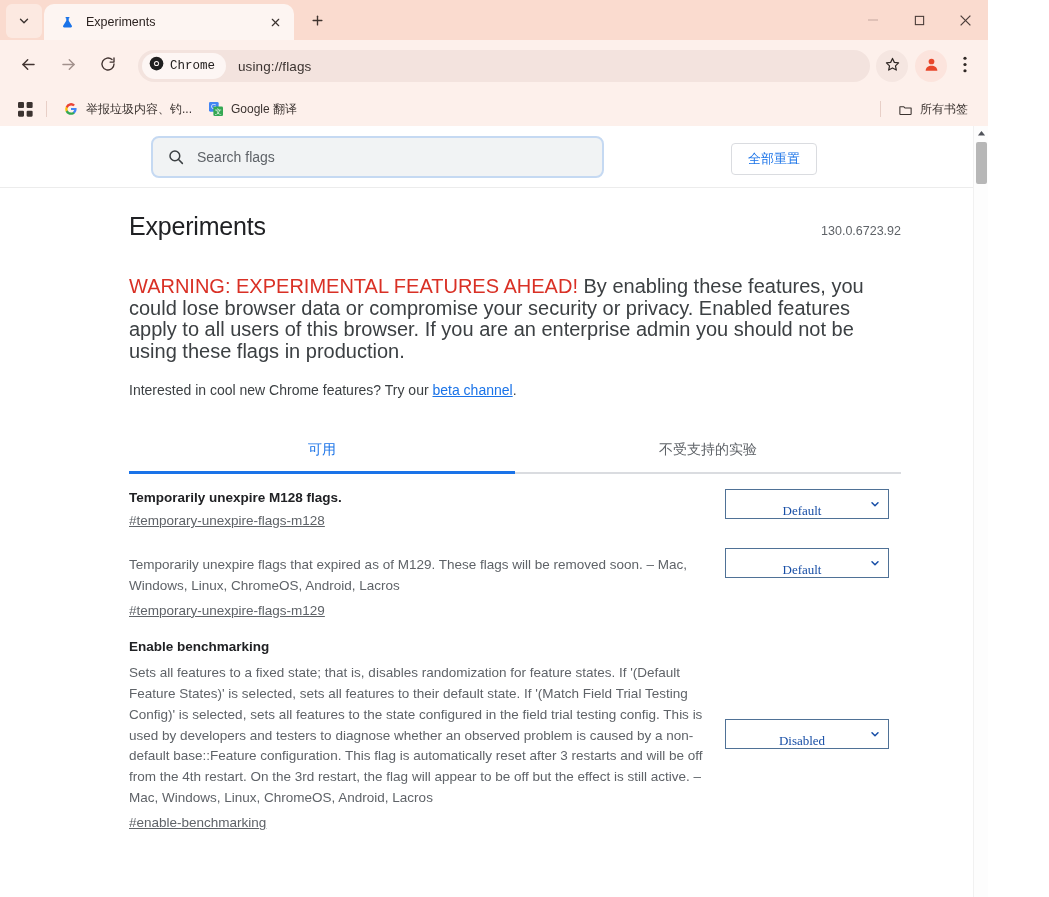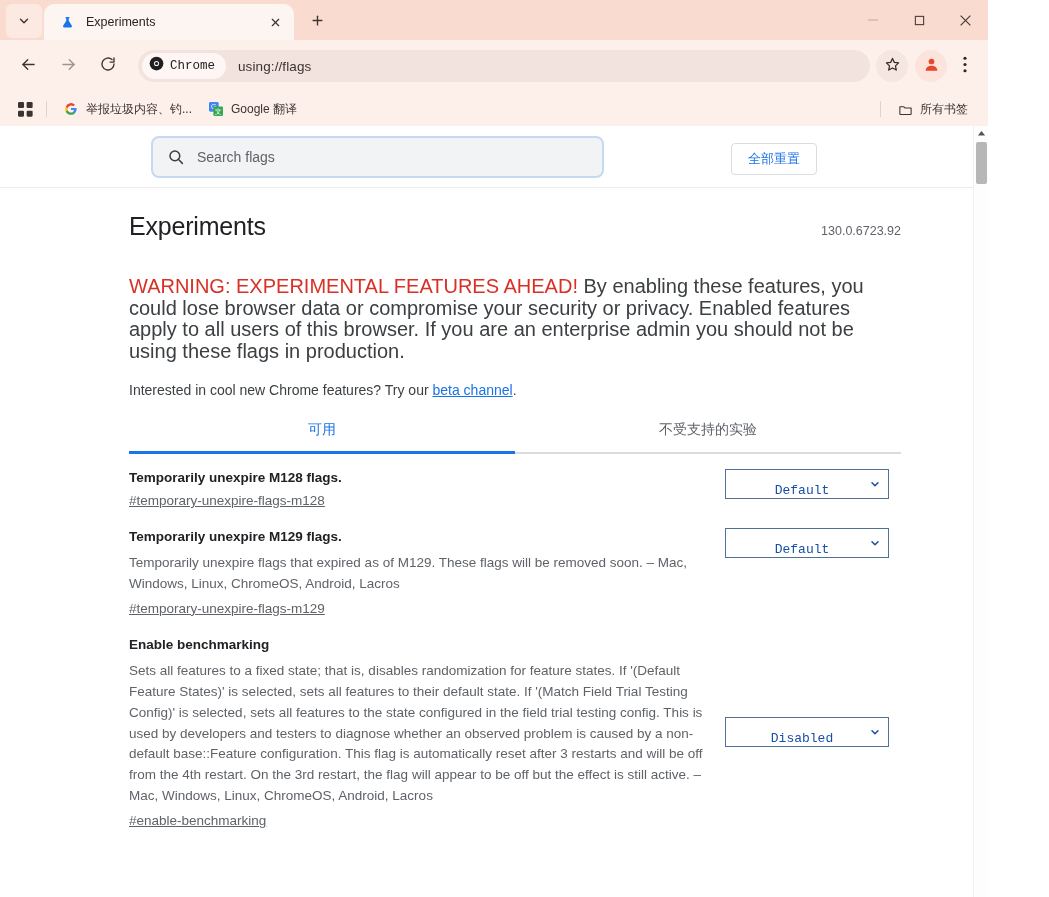--- a/index.html
+++ b/index.html
@@ -147,21 +147,21 @@
   .title-row { display: flex; align-items: baseline; justify-content: space-between; }
   .page-title { font-size: 25px; font-weight: 400; color: #202124; letter-spacing: -.2px; }
   .version { font-size: 12.5px; color: #5f6368; }
 
   .warning { margin-top: 35px; font-size: 20px; line-height: 21.5px; color: #3c4043; }
   .warning-strong { color: #d93025; }
   .beta-line { margin-top: 20px; font-size: 14px; color: #3c4043; }
   .beta-link { color: #1a73e8; text-decoration: underline; }
 
   .tabs {
-    margin-top: 15px; display: flex;
+    margin-top: 35px; display: flex;
     border-bottom: 2px solid #dadce0;
   }
   .tab-item {
     flex: 1; text-align: center; padding: 8px 0 13px;
     font-size: 14px; color: #5f6368; position: relative;
   }
   .tab-item.active { color: #1a73e8; }
   .tab-item.active::after {
     content: ""; position: absolute; left: 0; right: 0; bottom: -2px;
     height: 3px; background: #1a73e8;
@@ -177,21 +177,21 @@
   .flag-link {
     display: inline-block; margin-top: 6px;
     font-size: 13.5px; color: #5f6368; text-decoration: underline;
   }
   .flag-control { width: 164px; flex: 0 0 164px; display: flex; align-items: center; }
   .flag-select-wrap { position: relative; width: 164px; }
   .flag-select {
     appearance: none; -webkit-appearance: none;
     width: 164px; height: 30px;
     border: 1px solid #4f7196; background: #fff;
-    color: #174ea6; font-size: 13px; font-family: Liberation Mono, monospace;
+    color: #174ea6; font-size: 13px; font-family: Liberation Serif, serif;
     text-align: center; text-align-last: center;
     padding: 12px 20px 0 10px; outline: none;
   }
   .select-chevron {
     position: absolute; right: 8px; top: 50%; transform: translateY(-50%);
     pointer-events: none; color: #174ea6; display: flex;
   }
 
   
   .scrollbar {
@@ -432,21 +432,20 @@
                   <svg width="12" height="12" viewBox="0 0 24 24" fill="none" stroke="#174ea6" stroke-width="3" stroke-linecap="round" stroke-linejoin="round">
                       <polyline points="6 9.5 12 15.5 18 9.5"></polyline>
                     </svg>
                 </span>
               </div>
             </div>
           </div>
 
           <div class="flag">
             <div class="flag-body">
-              <div class="flag-name">Temporarily unexpire M129 flags.</div>
               <div class="flag-desc">Temporarily unexpire flags that expired as of M129. These flags will be removed soon. – Mac, Windows, Linux, ChromeOS, Android, Lacros</div>
               <a class="flag-link" href="#">#temporary-unexpire-flags-m129</a>
             </div>
             <div class="flag-control">
               <div class="flag-select-wrap">
                 <select class="flag-select">
                   <option>Default</option>
                 </select>
                 <span class="select-chevron">
                   <svg width="12" height="12" viewBox="0 0 24 24" fill="none" stroke="#174ea6" stroke-width="3" stroke-linecap="round" stroke-linejoin="round">

